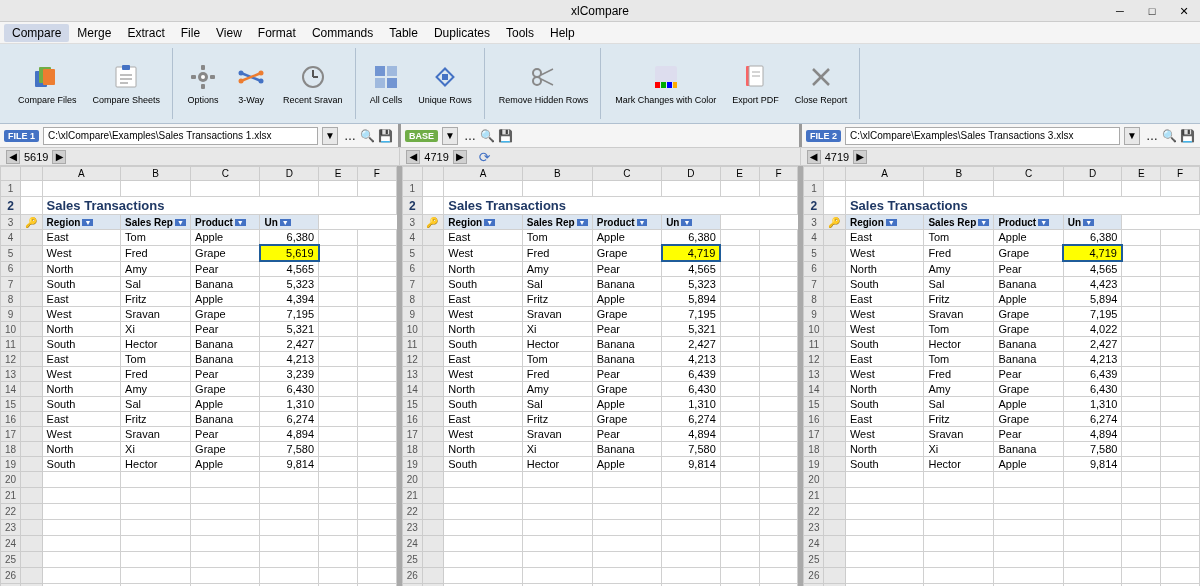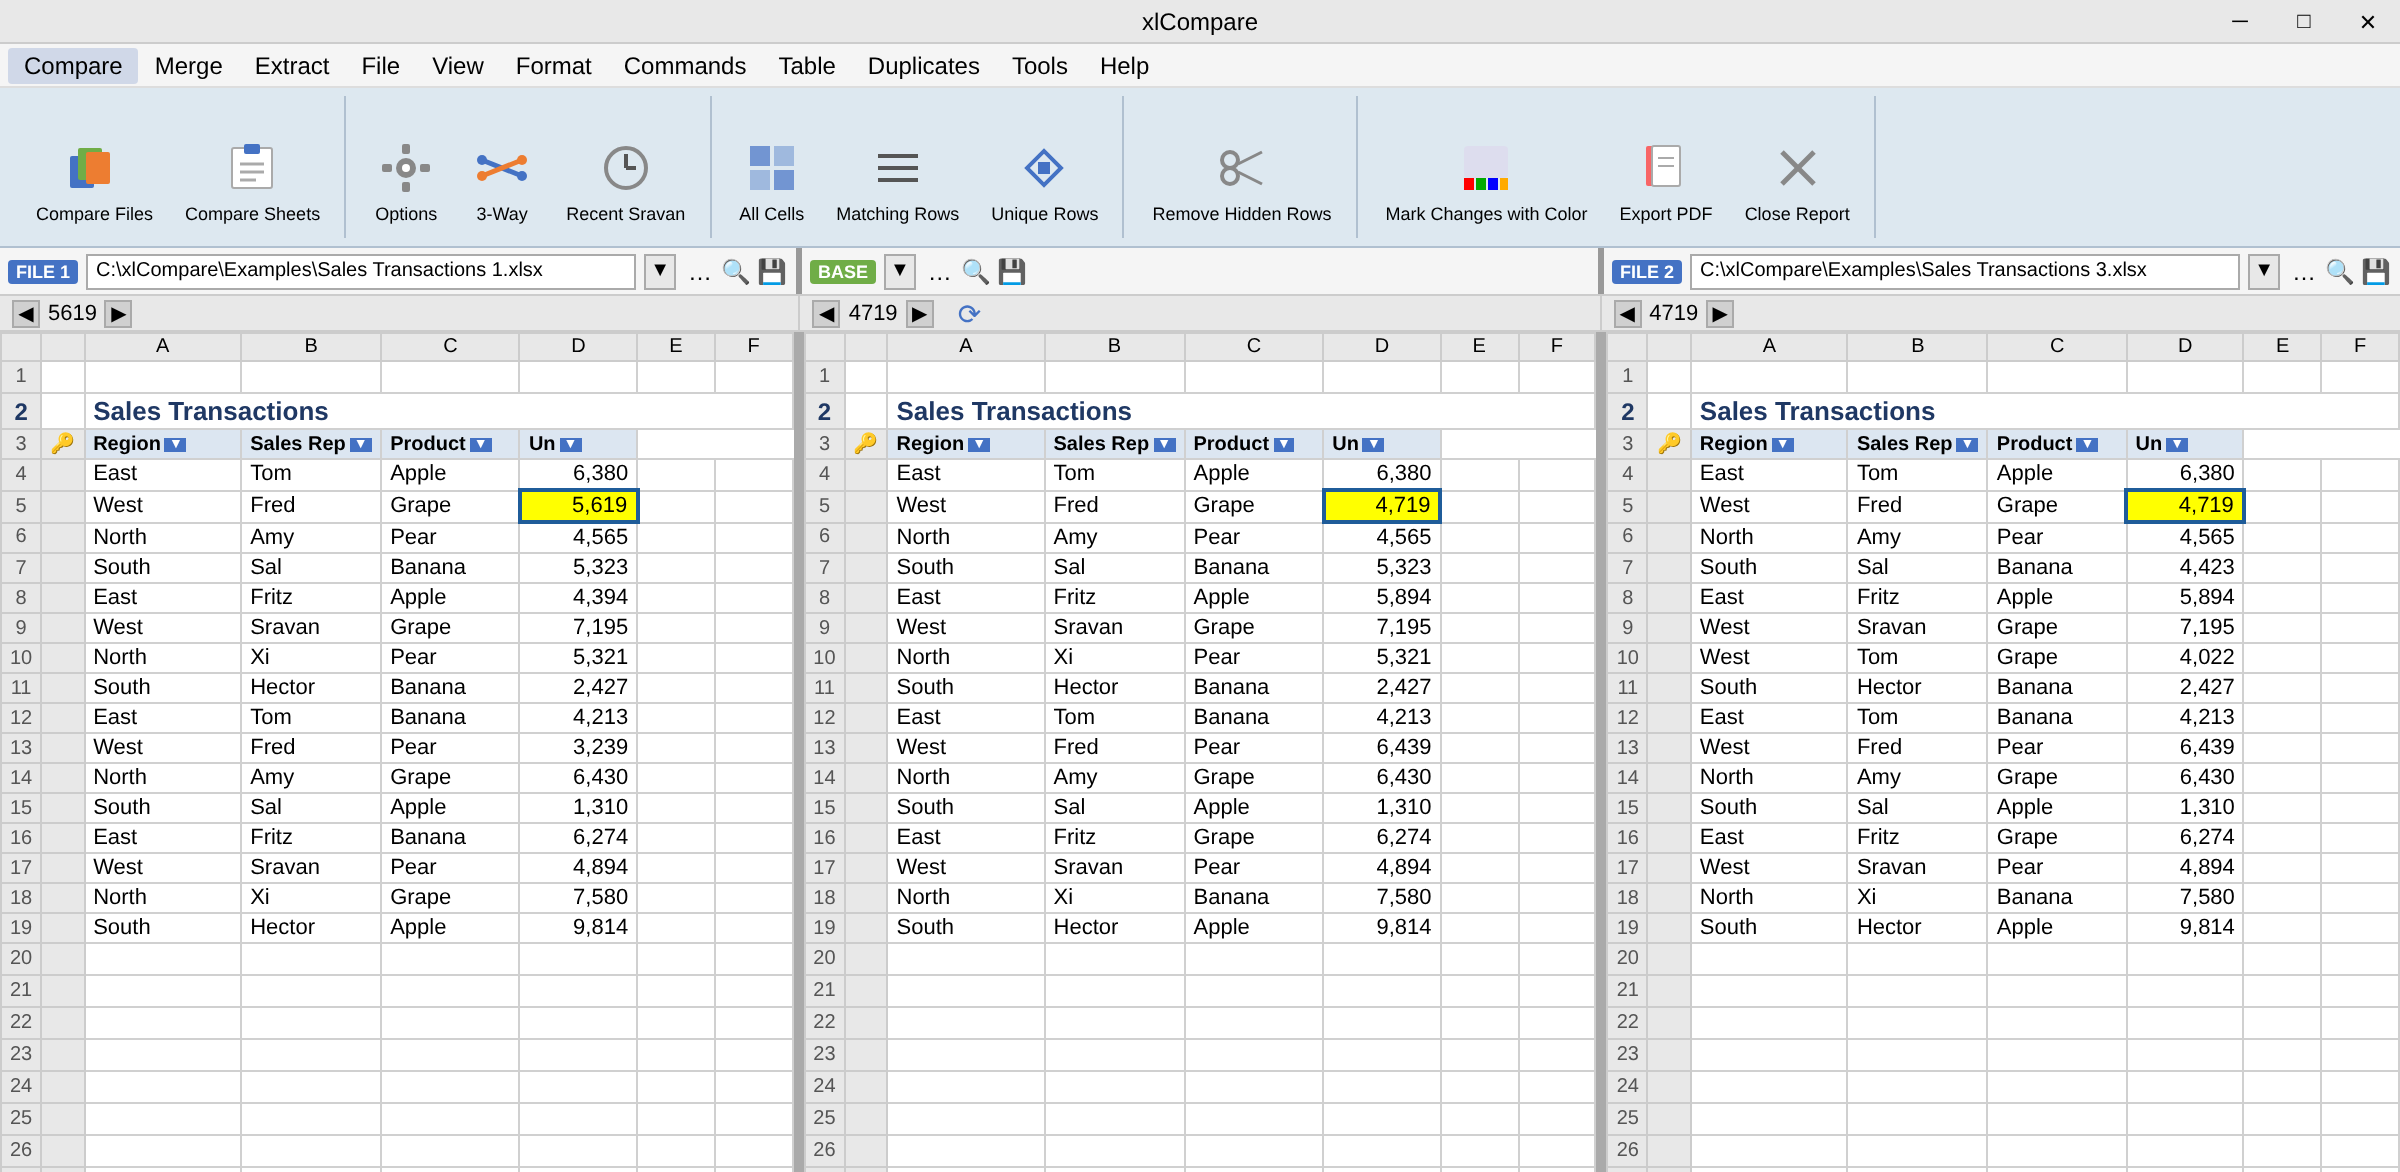--- a/index.html
+++ b/index.html
@@ -66,21 +66,21 @@
       flex-direction: column;
       align-items: center;
       border-right: 1px solid #b0c0d0;
       padding: 2px 6px;
       height: 100%;
     }
     .ribbon-group-buttons {
       display: flex;
       gap: 4px;
       flex: 1;
-      align-items: flex-end;
+      align-items: center;
     }
     .ribbon-btn {
       display: flex;
       flex-direction: column;
       align-items: center;
       cursor: pointer;
       padding: 4px 6px;
       border-radius: 3px;
       min-width: 40px;
       font-size: 10px;
@@ -356,31 +356,20 @@
               <rect x="15" y="3" width="10" height="10" fill="#4472c4" opacity="0.4"></rect>
               <rect x="3" y="15" width="10" height="10" fill="#4472c4" opacity="0.4"></rect>
               <rect x="15" y="15" width="10" height="10" fill="#4472c4" opacity="0.7"></rect>
             </svg>
           </div>
           <div class="label">All Cells</div>
         </button>
         <button class="ribbon-btn">
           <div class="icon">
             <svg width="28" height="28" viewBox="0 0 28 28">
-              <line x1="4" y1="8" x2="24" y2="8" stroke="#555" stroke-width="2"></line>
-              <line x1="4" y1="14" x2="24" y2="14" stroke="#555" stroke-width="2"></line>
-              <line x1="4" y1="20" x2="24" y2="20" stroke="#555" stroke-width="2"></line>
-            </svg>
-          </div>
-          <div class="label">Matching
-Rows</div>
-        </button>
-        <button class="ribbon-btn">
-          <div class="icon">
-            <svg width="28" height="28" viewBox="0 0 28 28">
               <rect x="8" y="8" width="12" height="12" fill="none" stroke="#4472c4" stroke-width="2" transform="rotate(45 14 14)"></rect>
               <rect x="11" y="11" width="6" height="6" fill="#4472c4"></rect>
             </svg>
           </div>
           <div class="label">Unique
 Rows</div>
         </button>
       </div>
     </div>
     <div class="ribbon-group">

